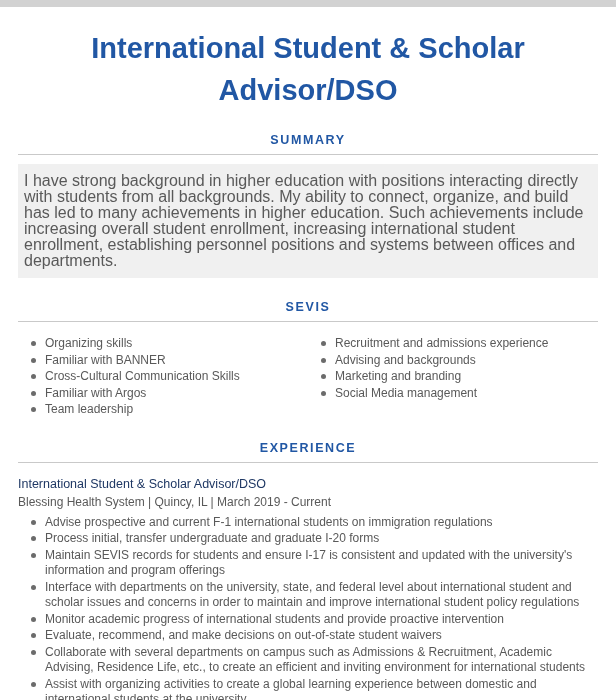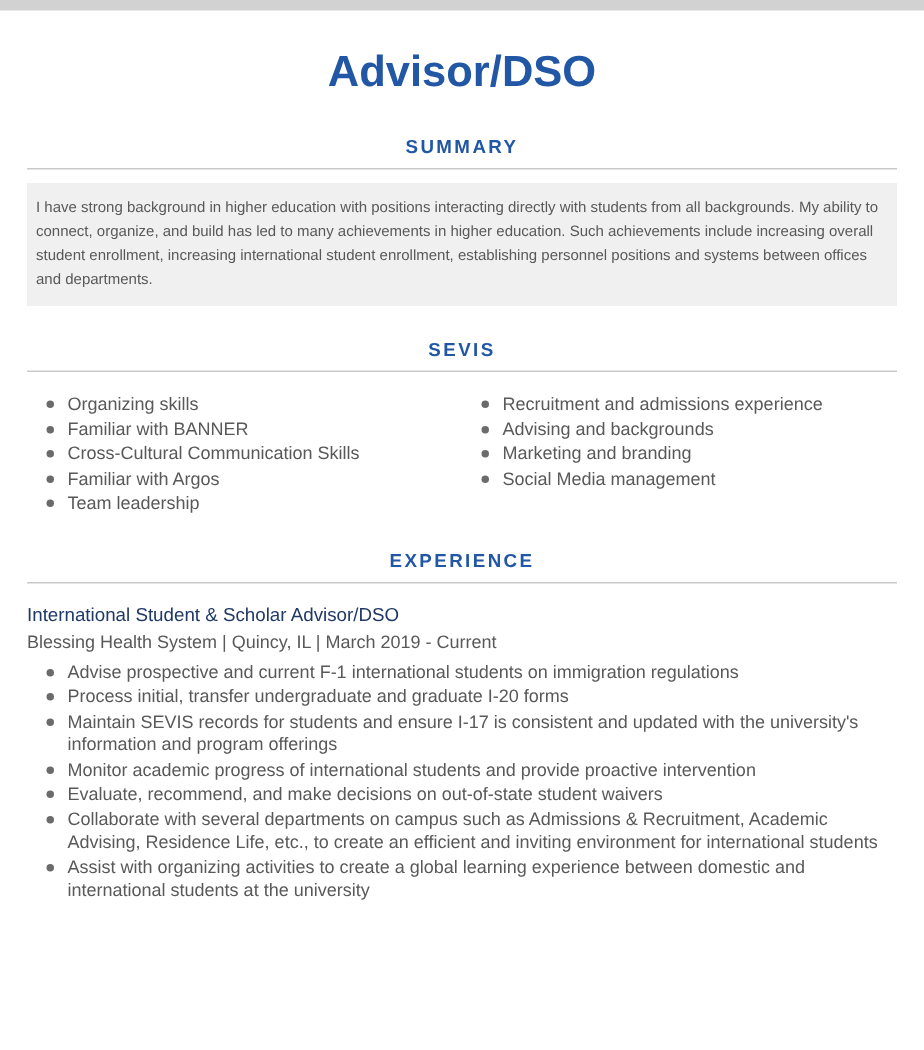--- a/index.html
+++ b/index.html
@@ -26,21 +26,21 @@
     color: var(--accent, #2157a4);
     font-size: 12.5px;
     font-weight: 700;
     letter-spacing: 1.6px;
     margin-top: 22px;
   }
   .rule { border-top: 1px solid var(--rule, #c9c9c9); margin-top: 7px; }
   .summary-text {
     background: var(--summary-bg, #f0f0f0);
     color: var(--body-text, #595959);
-    font-size: 10px;
+    font-size: 16px;
     line-height: 16px;
     padding: 9px 6px;
     margin-top: 9px;
   }
   .skills-cols { display: flex; margin-top: 13px; }
   .blist { list-style: none; flex: 1; }
   .bitem {
     display: flex;
     color: var(--body-text, #595959);
     font-size: 12px;
@@ -65,20 +65,21 @@
   .blist.full { margin-top: 6px; }
 </style>
 </head>
 <body>
 
 <div class="page">
   <div class="top-strip"></div>
 
   <header class="doc-header">
     <h1 class="title">
+      <span class="title-line">International Student &amp; Scholar</span>
       <span class="title-line">Advisor/DSO</span>
     </h1>
   </header>
 
   <section class="section">
     <h2 class="section-heading">SUMMARY</h2>
     <div class="rule"></div>
     <p class="summary-text">I have strong background in higher education with positions interacting directly with students from all backgrounds. My ability to connect, organize, and build has led to many achievements in higher education. Such achievements include increasing overall student enrollment, increasing international student enrollment, establishing personnel positions and systems between offices and departments.</p>
   </section>
 
@@ -153,20 +154,24 @@
         <li class="bitem">
           <span class="dot"></span>
           <span class="btext">Process initial, transfer undergraduate and graduate I-20 forms</span>
         </li>
 
         <li class="bitem">
           <span class="dot"></span>
           <span class="btext">Maintain SEVIS records for students and ensure I-17 is consistent and updated with the university's information and program offerings</span>
         </li>
 
+        <li class="bitem">
+          <span class="dot"></span>
+          <span class="btext">Interface with departments on the university, state, and federal level about international student and scholar issues and concerns in order to maintain and improve international student policy regulations</span>
+        </li>
 
         <li class="bitem">
           <span class="dot"></span>
           <span class="btext">Monitor academic progress of international students and provide proactive intervention</span>
         </li>
 
         <li class="bitem">
           <span class="dot"></span>
           <span class="btext">Evaluate, recommend, and make decisions on out-of-state student waivers</span>
         </li>

